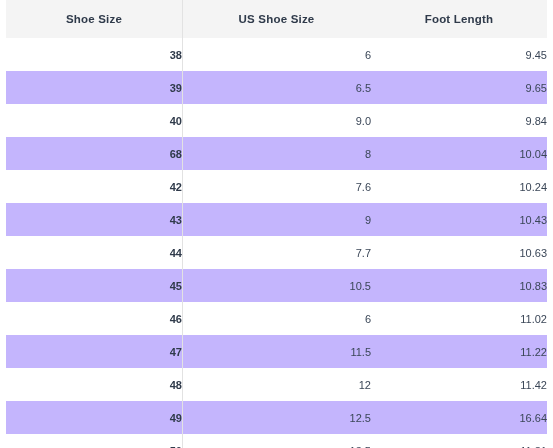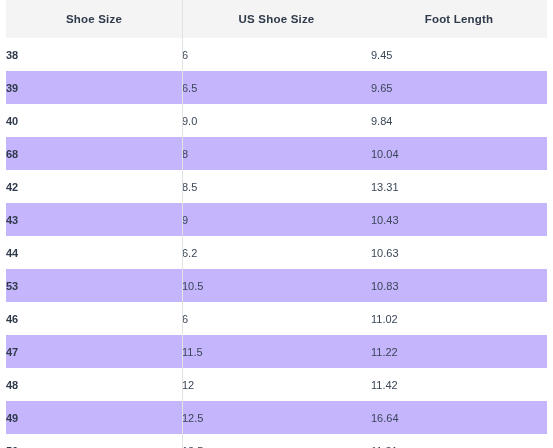--- a/index.html
+++ b/index.html
@@ -40,21 +40,21 @@
     color: #2f3a4a;
     letter-spacing: 0.2px;
     padding: 0;
     border: 0;
   }
 
   .size-table tbody td {
     height: 33px;
     font-size: 11px;
     color: #3a4657;
-    text-align: left;
+    text-align: right;
     padding: 0;
     border: 0;
     vertical-align: middle;
   }
 
   .size-table tbody tr.alt td {
     background: #c4b5fd;
   }
   .size-table tbody tr.plain td {
     background: #ffffff;
@@ -109,35 +109,35 @@
           <td>9.0</td>
           <td>9.84</td>
         </tr>
         <tr class="alt">
           <td class="col-size">68</td>
           <td>8</td>
           <td>10.04</td>
         </tr>
         <tr class="plain">
           <td class="col-size">42</td>
-          <td>8.5</td>
-          <td>13.31</td>
+          <td>7.6</td>
+          <td>10.24</td>
         </tr>
         <tr class="alt">
           <td class="col-size">43</td>
           <td>9</td>
           <td>10.43</td>
         </tr>
         <tr class="plain">
           <td class="col-size">44</td>
-          <td>6.2</td>
+          <td>7.7</td>
           <td>10.63</td>
         </tr>
         <tr class="alt">
-          <td class="col-size">53</td>
+          <td class="col-size">45</td>
           <td>10.5</td>
           <td>10.83</td>
         </tr>
         <tr class="plain">
           <td class="col-size">46</td>
           <td>6</td>
           <td>11.02</td>
         </tr>
         <tr class="alt">
           <td class="col-size">47</td>

